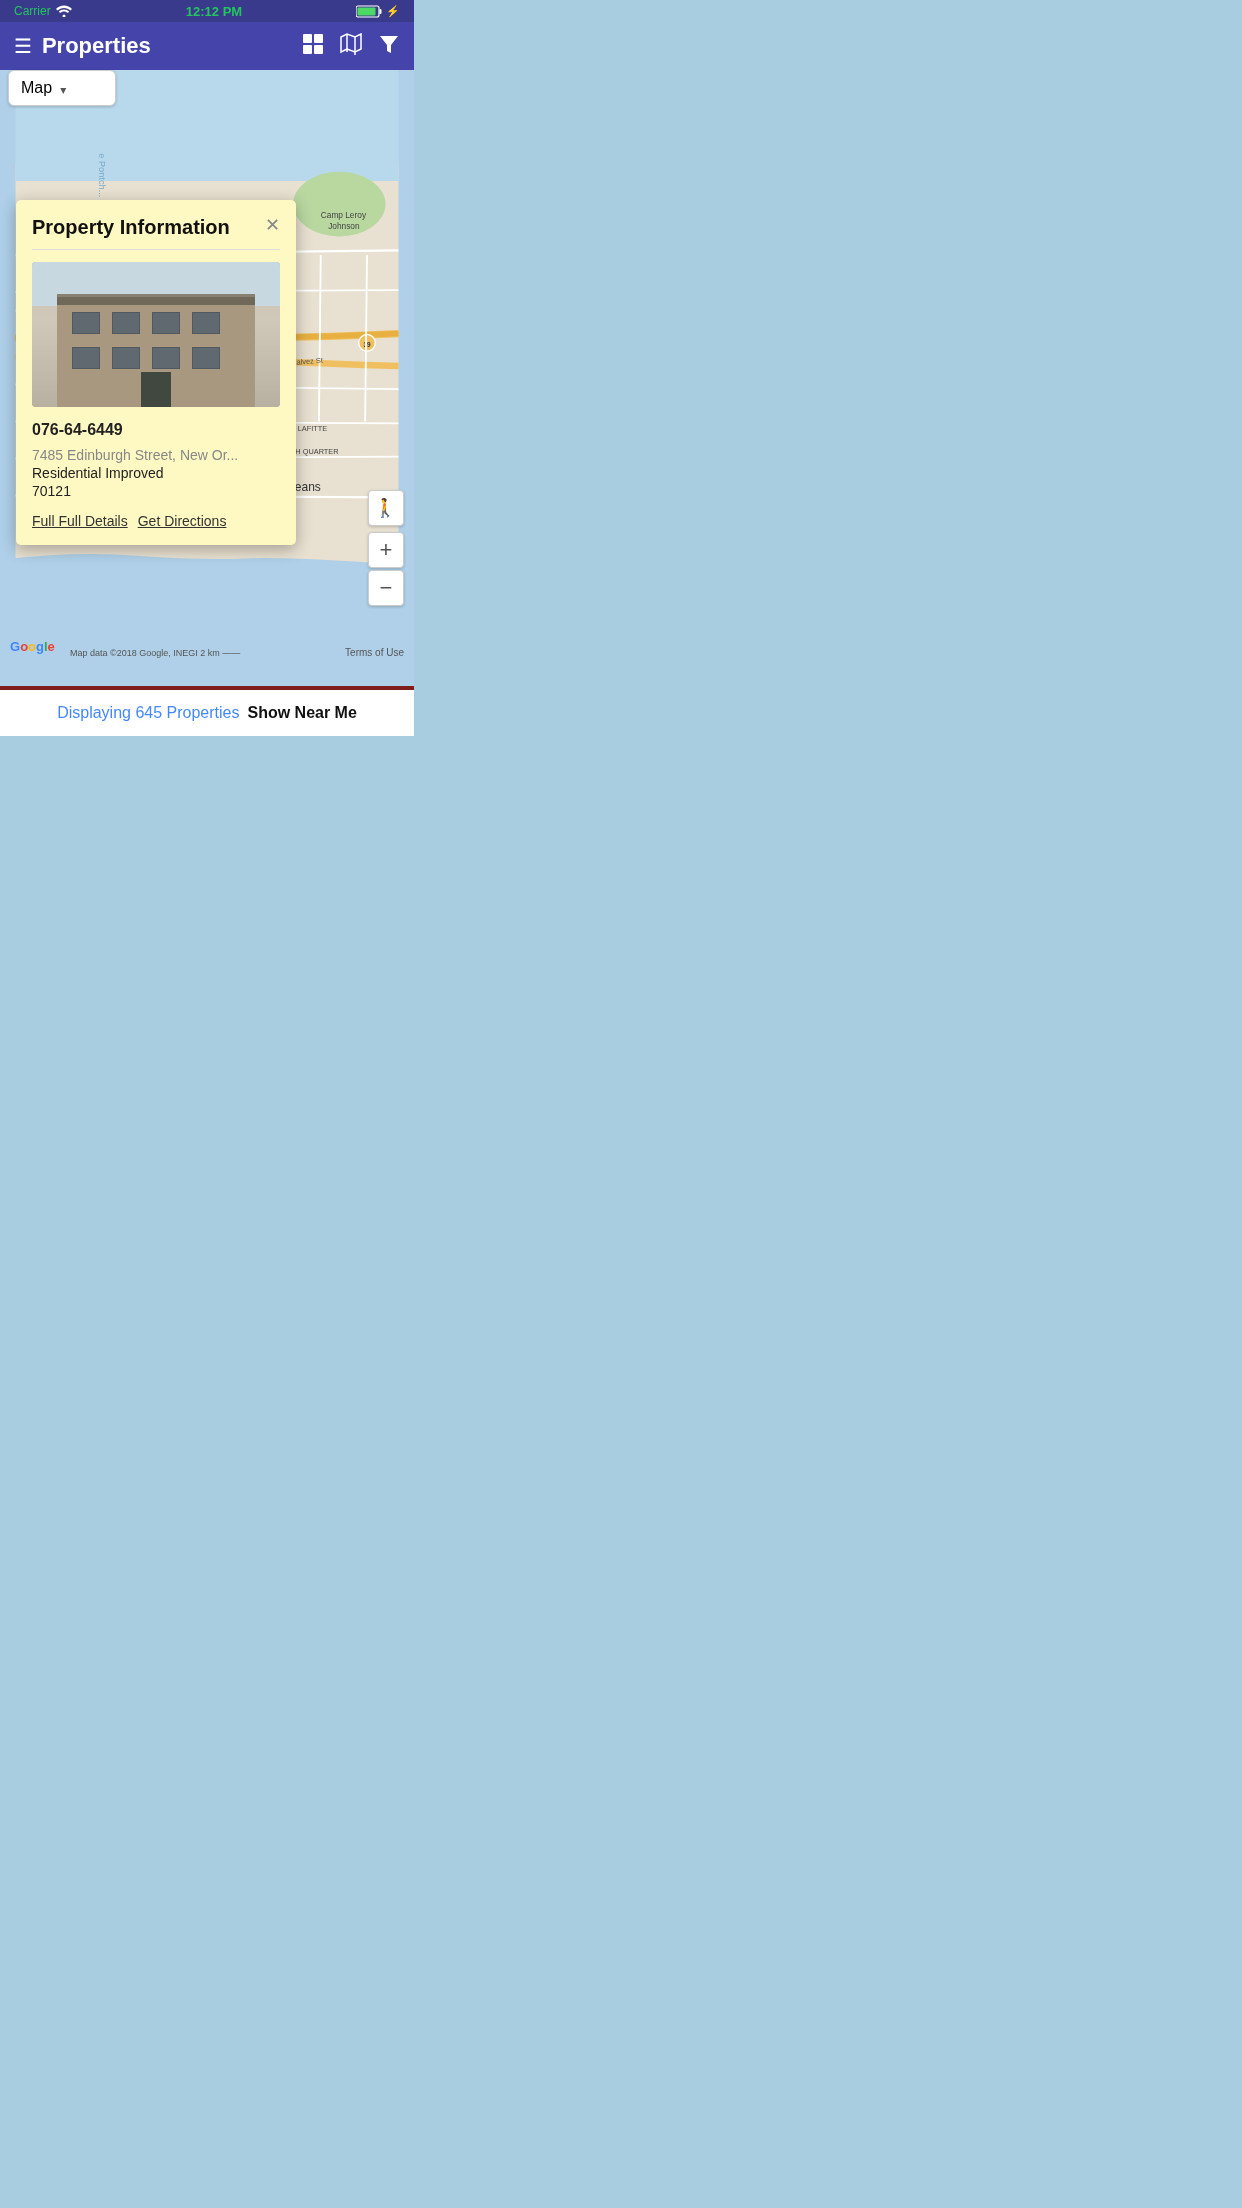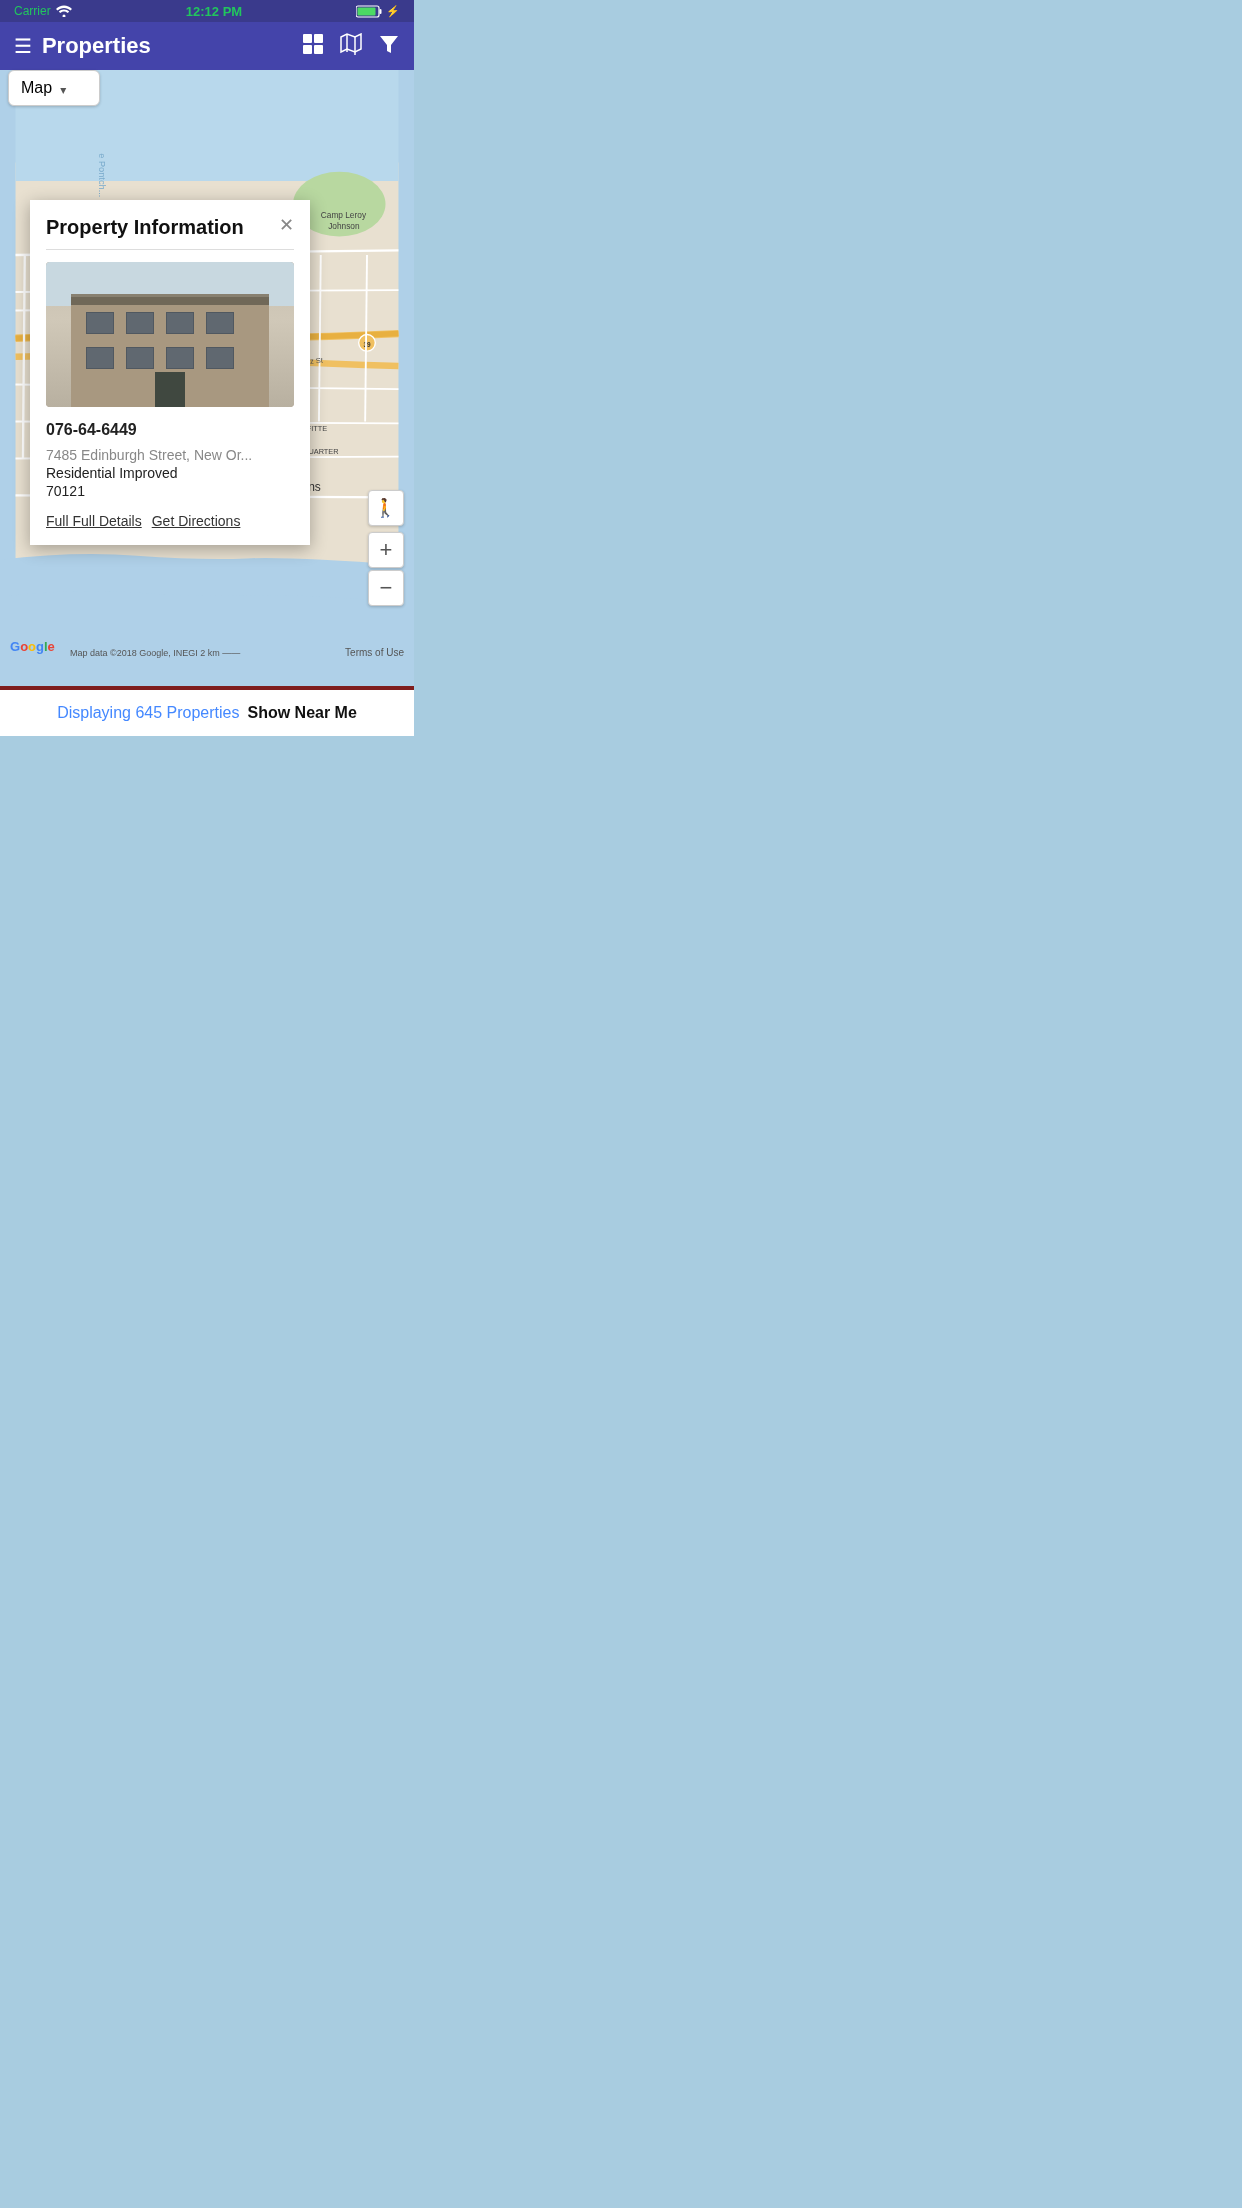--- a/index.html
+++ b/index.html
@@ -57,21 +57,21 @@
       background: white;
       border: 1px solid #ccc;
       border-radius: 6px;
       padding: 8px 12px;
       font-size: 16px;
       display: flex;
       align-items: flex-end;
       gap: 8px;
       z-index: 10;
       box-shadow: 0 1px 3px rgba(0,0,0,0.2);
-      width: 92px;
+      width: 108px;
     }
     .dropdown-arrow { font-size: 12px; color: #555; }
 
     
     .map-container {
       position: absolute;
       top: 70px;
       left: 0;
       right: 0;
       bottom: 50px;
@@ -82,24 +82,24 @@
     
     .map-svg {
       width: 100%;
       height: 100%;
     }
 
     
     .popup {
       position: absolute;
       top: 130px;
-      left: 30px;
+      left: 16px;
       width: 280px;
-      background: #ffffff;
-      border-radius: 0;
+      background: #fef9c3;
+      border-radius: 5px;
       box-shadow: 0 4px 16px rgba(0,0,0,0.3);
       z-index: 20;
       padding: 16px;
     }
     .popup-header {
       display: flex;
       justify-content: space-between;
       align-items: flex-start;
       margin-bottom: 10px;
     }

